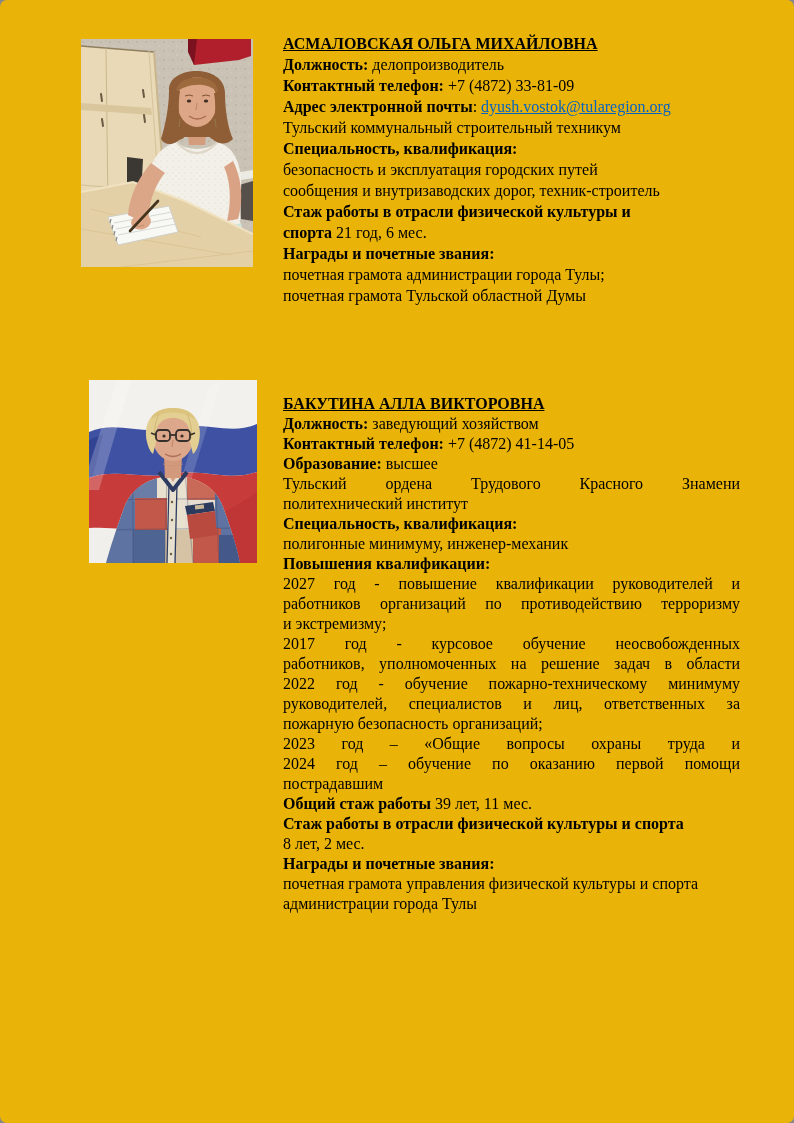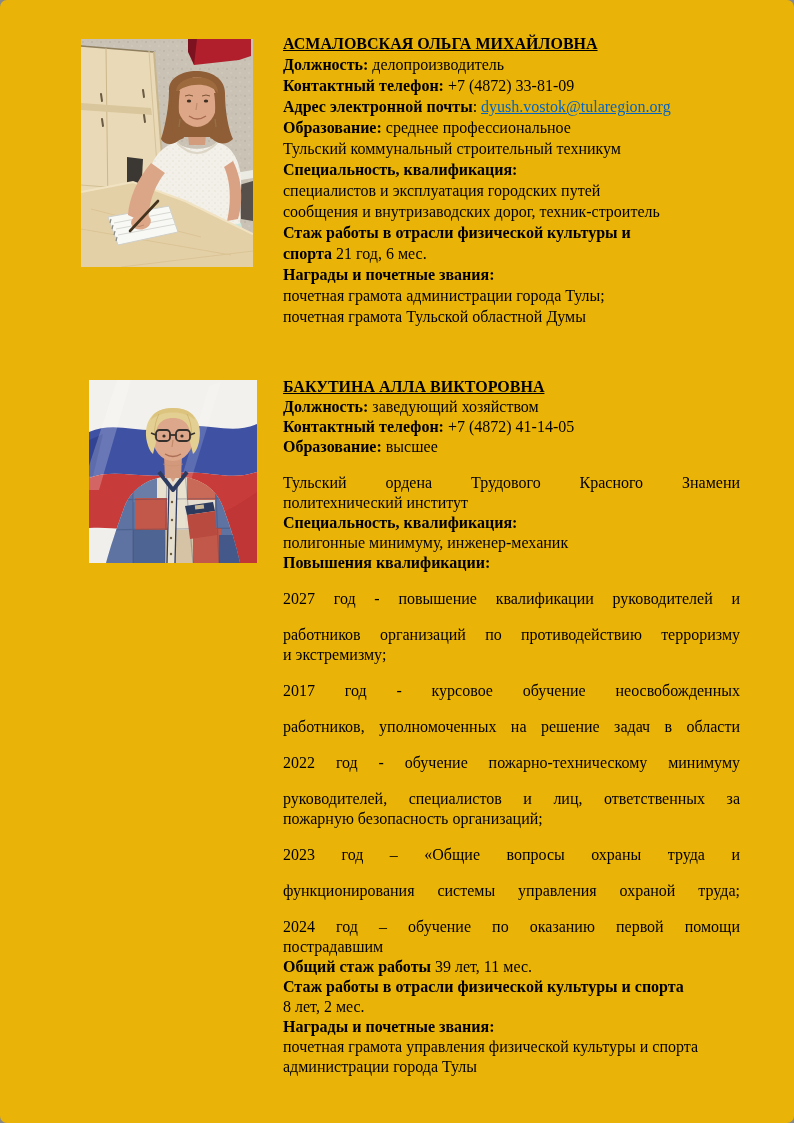--- a/index.html
+++ b/index.html
@@ -8,24 +8,24 @@
     font-family:"Liberation Serif","DejaVu Serif",serif;font-size:16px;color:#000;
     overflow:hidden;
     border-radius:7px;
   }
   .photo{position:absolute;margin:0;padding:0;}
   .photo svg{display:block;width:100%;height:100%;}
   .photo-1{left:81px;top:39px;width:172px;height:228px;}
   .photo-2{left:89px;top:380px;width:168px;height:183px;}
   .text-col{position:absolute;left:283px;width:457px;}
   .text-col-1{top:33px;line-height:21px;}
-  .text-col-2{top:377px;line-height:20px;}
+  .text-col-2{top:394px;line-height:20px;}
   .line{min-height:1em;}
   .line.left{white-space:nowrap;}
-  .line.justify{text-align:justify;text-align-last:justify;white-space:normal;margin-top:16px;}
+  .line.justify{text-align:justify;text-align-last:justify;white-space:normal;}
   .bold{font-weight:bold;}
   .underlined{text-decoration:underline;}
   a.email-link{text-decoration:underline;cursor:pointer;}
 </style>
 </head>
 <body>
 
 <div class="page">
 
   <section>
@@ -120,24 +120,23 @@
         <ellipse cx="60" cy="183" rx="10" ry="7.5" fill="#dca687" transform="rotate(-10 60 183)"></ellipse>
         <path d="M53,186 Q58,189 63,186" stroke="#c08b6c" stroke-width="1" fill="none"></path>
         <path d="M49,192 L77,162" stroke="#43331f" stroke-width="2.6" stroke-linecap="round"></path>
       </svg>
     </figure>
     <div class="text-col text-col-1">
         <div class="line left"><span class="bold underlined">АСМАЛОВСКАЯ ОЛЬГА МИХАЙЛОВНА</span></div>
         <div class="line left"><span class="bold">Должность:</span><span> делопроизводитель</span></div>
         <div class="line left"><span class="bold">Контактный телефон:</span><span> +7 (4872) 33-81-09</span></div>
         <div class="line left"><span class="bold">Адрес электронной почты</span><span>: </span><a class="email-link" href="#" style="color: rgb(5, 99, 193);">dyush.vostok@tularegion.org</a></div>
-        <div class="line left"><span class="bold">Образование:</span><span> среднее профессиональное</span></div>
         <div class="line left"><span>Тульский коммунальный строительный техникум</span></div>
         <div class="line left"><span class="bold">Специальность, квалификация:</span></div>
-        <div class="line left"><span>специалистов и эксплуатация городских путей</span></div>
+        <div class="line left"><span>безопасность и эксплуатация городских путей</span></div>
         <div class="line left"><span>сообщения и внутризаводских дорог, техник-строитель</span></div>
         <div class="line left"><span class="bold">Стаж работы в отрасли физической культуры и</span></div>
         <div class="line left"><span class="bold">спорта</span><span> 21 год, 6 мес.</span></div>
         <div class="line left"><span class="bold">Награды и почетные звания:</span></div>
         <div class="line left"><span>почетная грамота администрации города Тулы;</span></div>
         <div class="line left"><span>почетная грамота Тульской областной Думы</span></div>
       </div>
   </section>
 
   <section>
@@ -231,21 +230,20 @@
         <div class="line left"><span class="bold">Повышения квалификации:</span></div>
         <div class="line justify"><span>2027 год - повышение квалификации руководителей и</span></div>
         <div class="line justify"><span>работников организаций по противодействию терроризму</span></div>
         <div class="line left"><span>и экстремизму;</span></div>
         <div class="line justify"><span>2017 год - курсовое обучение неосвобожденных</span></div>
         <div class="line justify"><span>работников, уполномоченных на решение задач в области</span></div>
         <div class="line justify"><span>2022 год - обучение пожарно-техническому минимуму</span></div>
         <div class="line justify"><span>руководителей, специалистов и лиц, ответственных за</span></div>
         <div class="line left"><span>пожарную безопасность организаций;</span></div>
         <div class="line justify"><span>2023 год – «Общие вопросы охраны труда и</span></div>
-        <div class="line justify"><span>функционирования системы управления охраной труда;</span></div>
         <div class="line justify"><span>2024 год – обучение по оказанию первой помощи</span></div>
         <div class="line left"><span>пострадавшим</span></div>
         <div class="line left"><span class="bold">Общий стаж работы</span><span> 39 лет, 11 мес.</span></div>
         <div class="line left"><span class="bold">Стаж работы в отрасли физической культуры и спорта</span></div>
         <div class="line left"><span>8 лет, 2 мес.</span></div>
         <div class="line left"><span class="bold">Награды и почетные звания:</span></div>
         <div class="line left"><span>почетная грамота управления физической культуры и спорта</span></div>
         <div class="line left"><span>администрации города Тулы</span></div>
       </div>
   </section>

